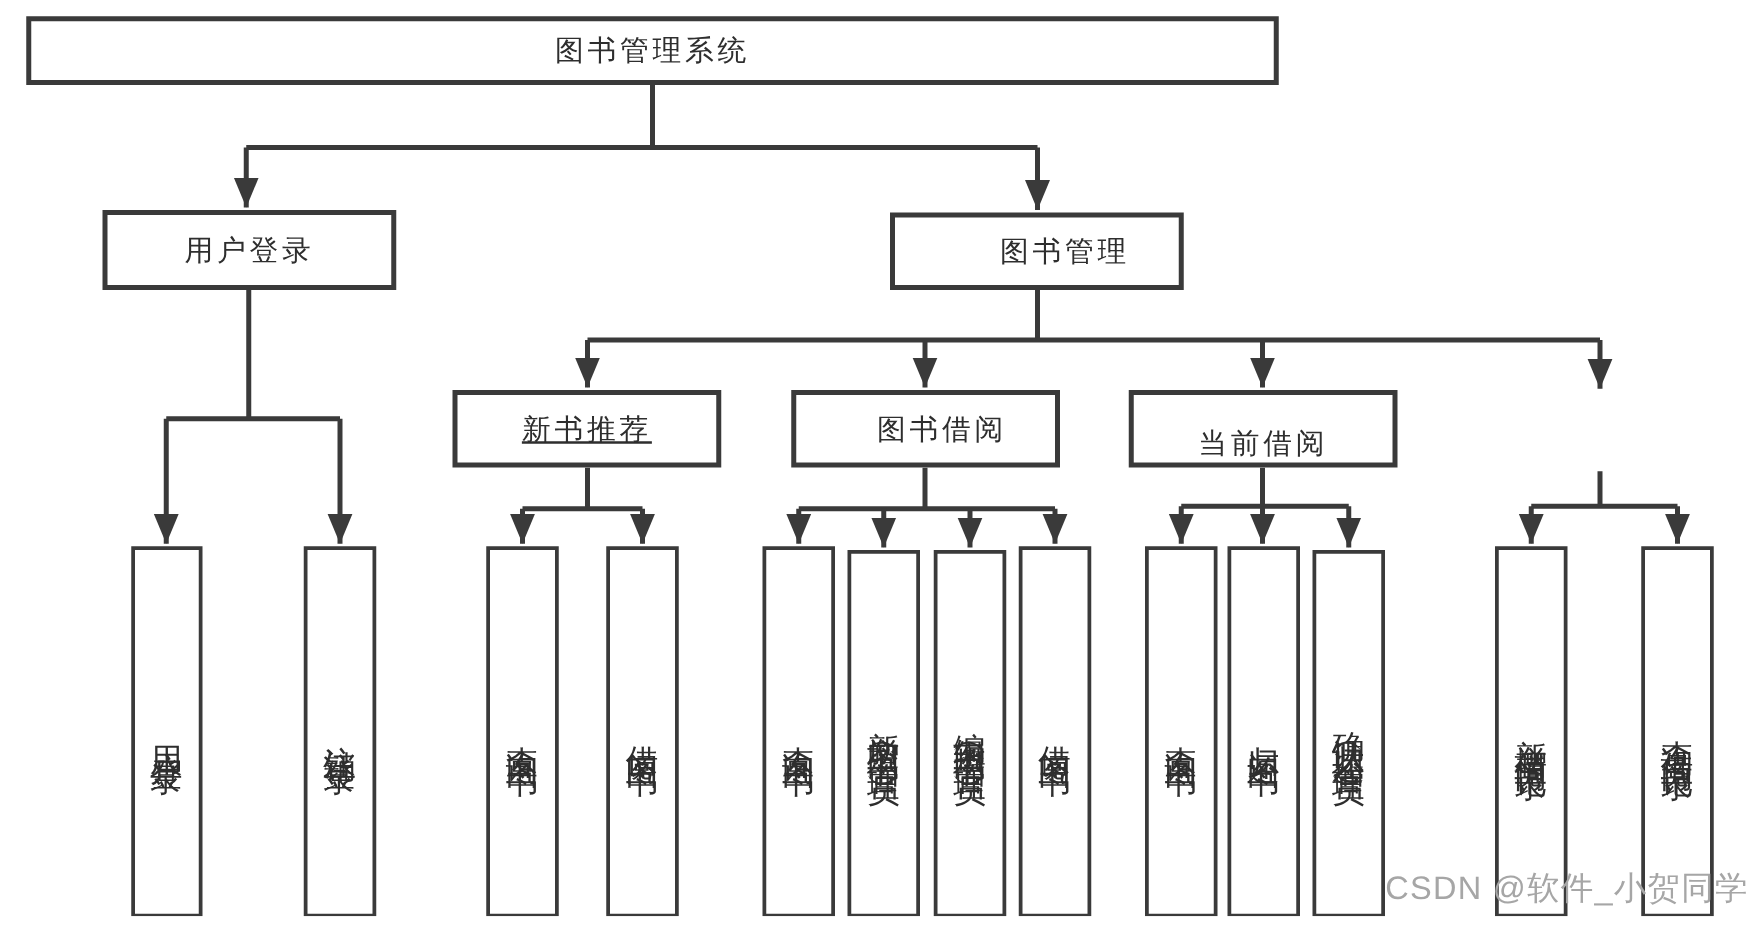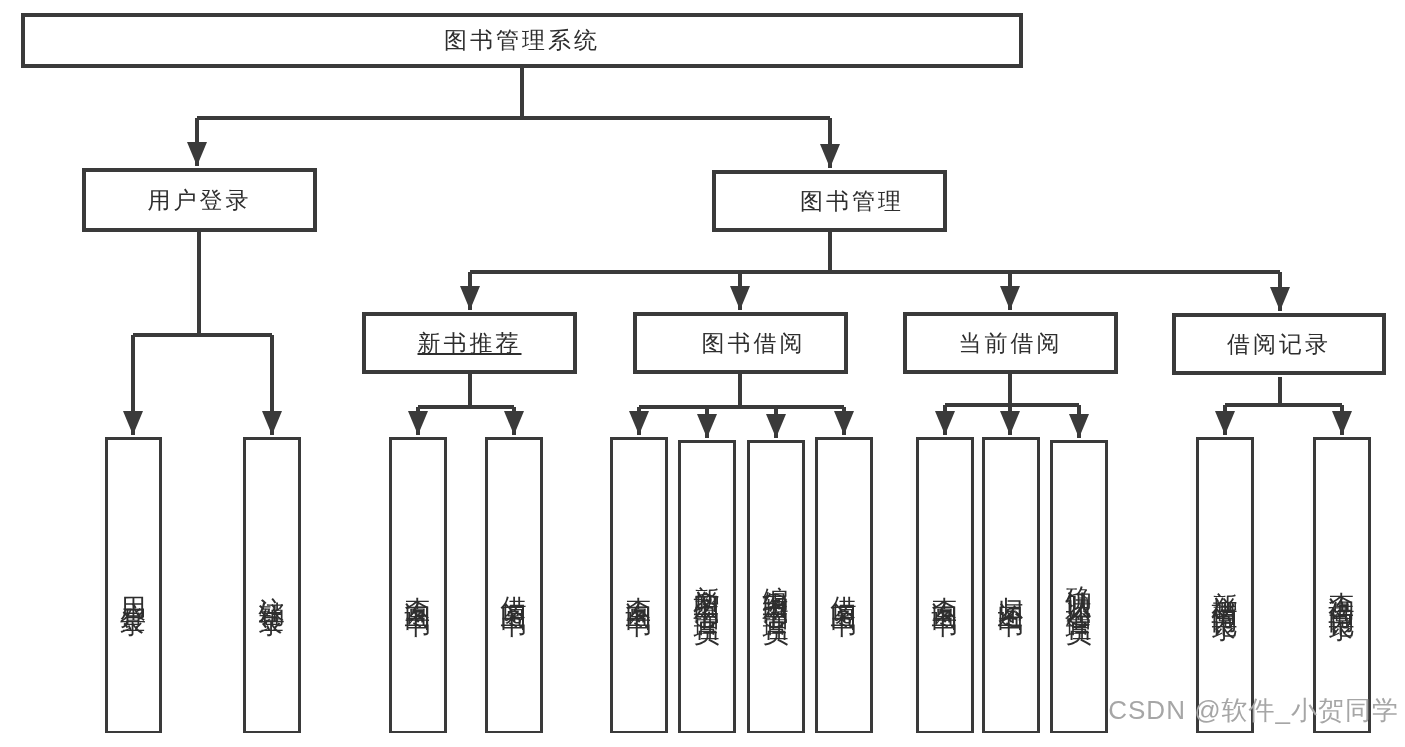--- a/index.html
+++ b/index.html
@@ -126,25 +126,22 @@
   <div class="box" style="left:712px; top:170px; width:235px; height:62px;padding-left:45px;">
     <span class="hlabel">图书管理</span>
   </div>
 
   <div class="box" style="left:362px; top:312px; width:215px; height:62px;text-decoration:underline;">
     <span class="hlabel">新书推荐</span>
   </div>
   <div class="box" style="left:633px; top:312px; width:215px; height:62px;padding-left:26px;">
     <span class="hlabel">图书借阅</span>
   </div>
-  <div class="box" style="left:903px; top:312px; width:215px; height:62px;">
+  <div class="box" style="left:903px; top:312px; width:215px; height:62px;align-items:flex-end;">
     <span class="hlabel">当前借阅</span>
-  </div>
-  <div class="box" style="left:1172px; top:313px; width:214px; height:62px;">
-    <span class="hlabel">借阅记录</span>
   </div>
 
   <div class="box leaf" style="left:105px; top:437px; width:57px; height:297px;">
     <span class="vlabel">用户登录</span>
   </div>
   <div class="box leaf" style="left:243px; top:437px; width:58px; height:297px;">
     <span class="vlabel">注销登录</span>
   </div>
 
   <div class="box leaf" style="left:389px; top:437px; width:58px; height:297px;">

